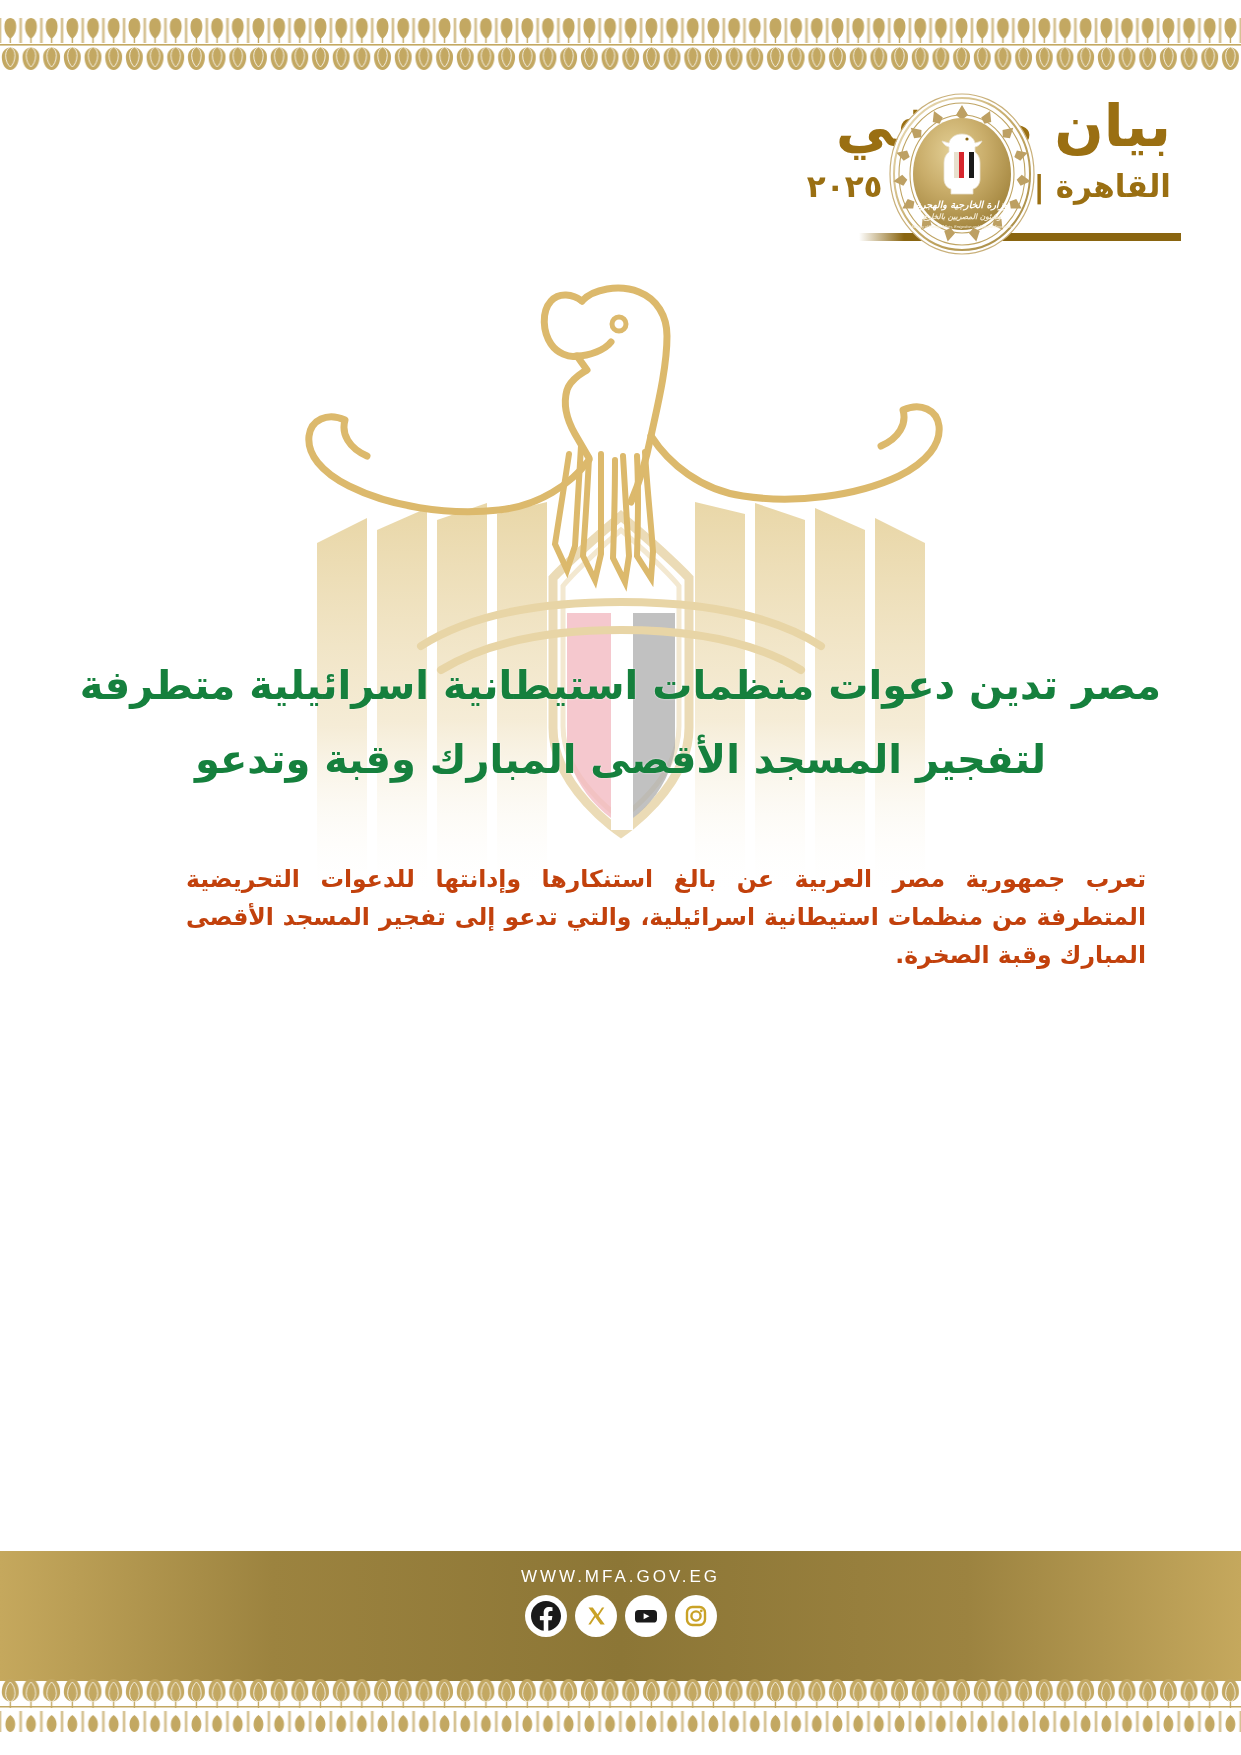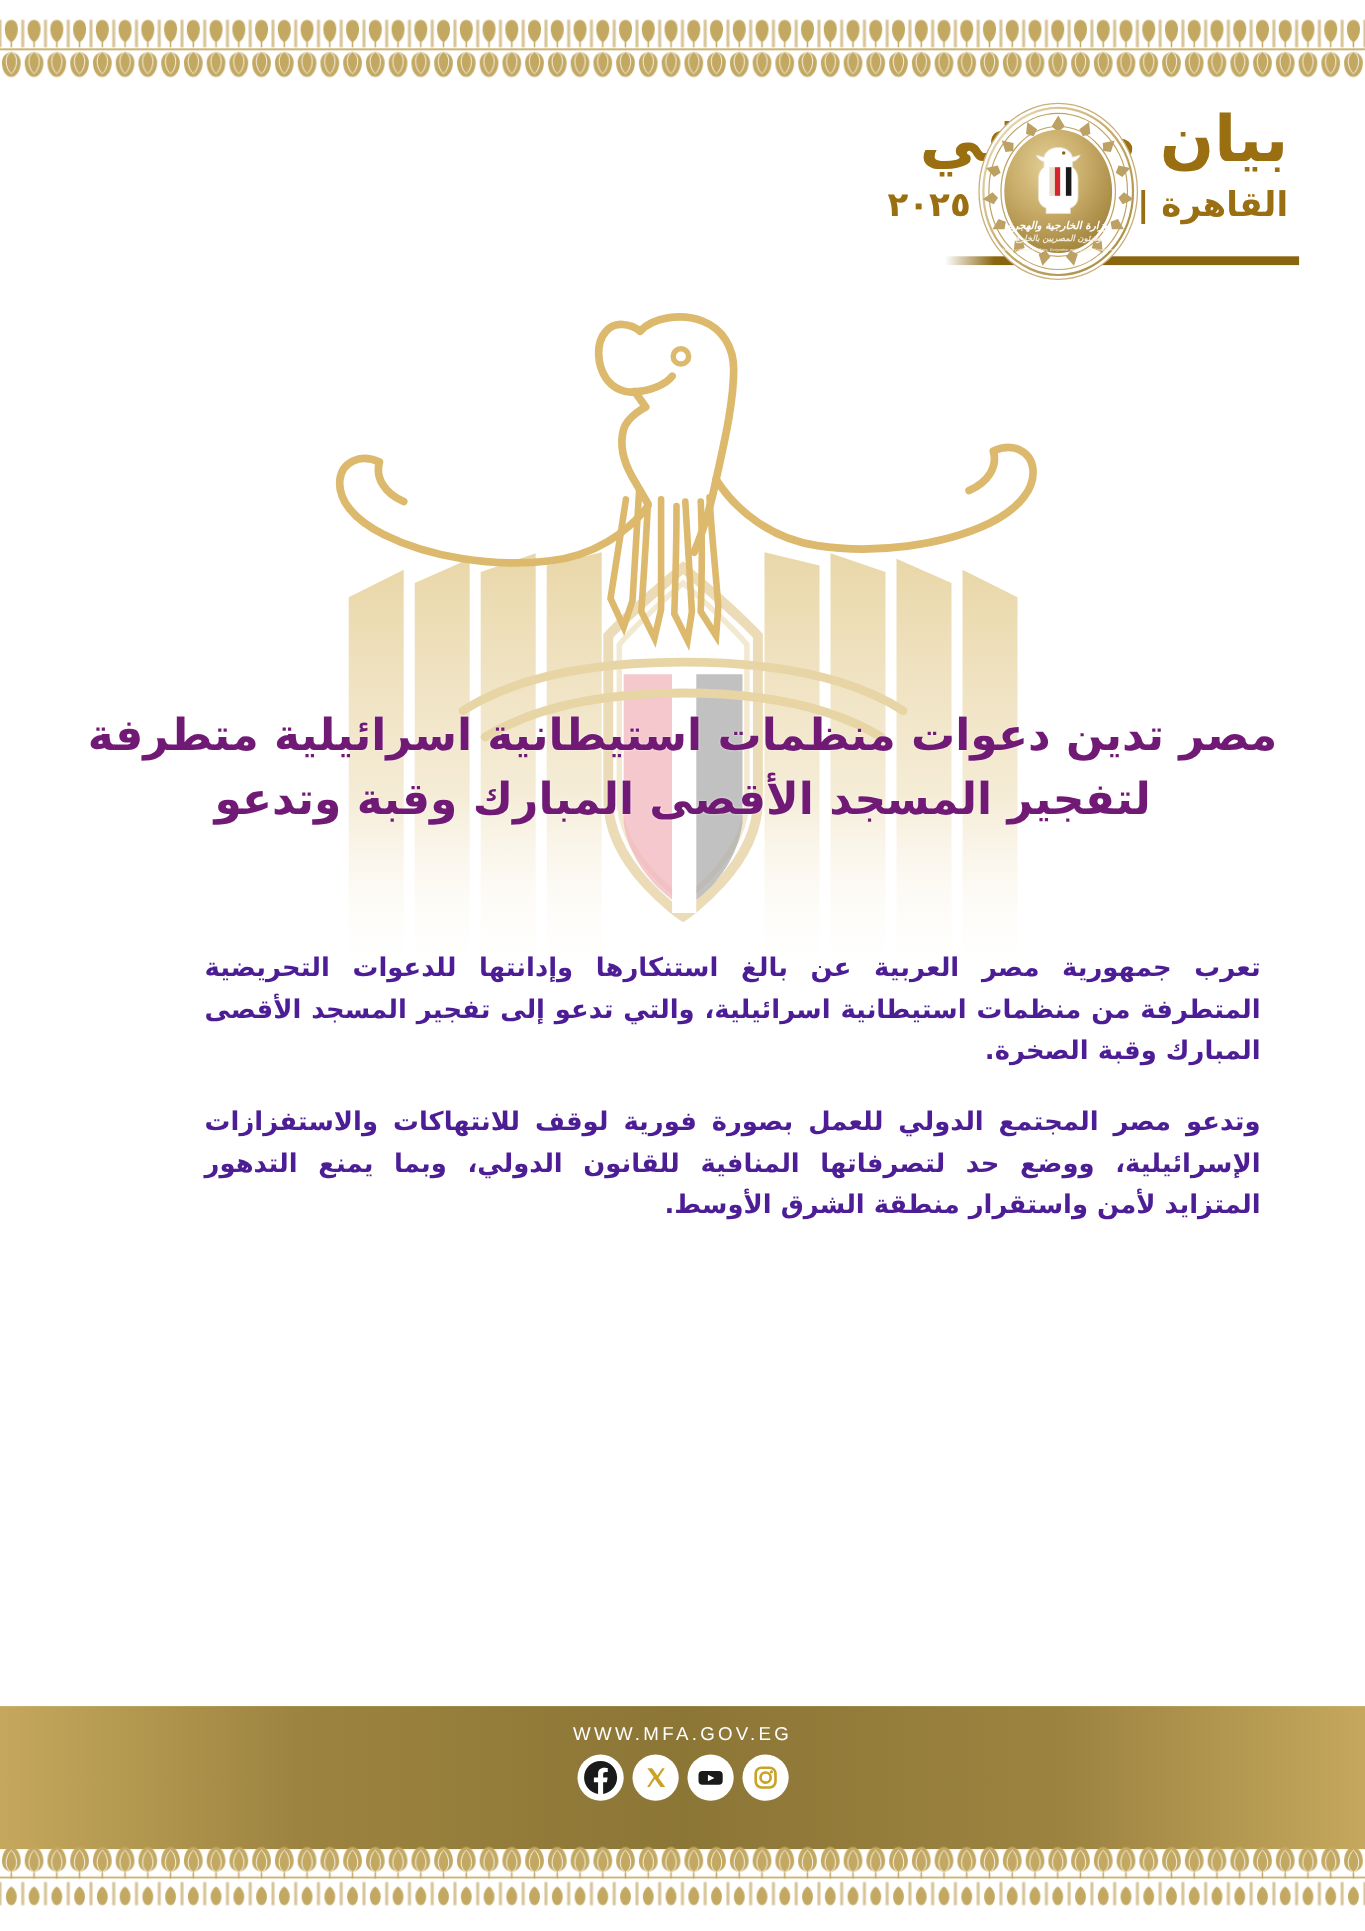--- a/index.html
+++ b/index.html
@@ -42,33 +42,33 @@
     top:258px;width:700px;height:700px;pointer-events:none;
   }
 
   
   .title-block{
     position:absolute;top:640px;left:0;width:1241px;
     text-align:center;direction:rtl;z-index:5;
   }
   .title-line{
     font-family:"DejaVu Sans",sans-serif;
-    font-size:40px;font-weight:700;color:#701a75;
-    line-height:1.45;margin:0;
+    font-size:40px;font-weight:700;color:#15803d;
+    line-height:1.45;margin:16px;
     text-shadow:0 0 2px rgba(255,255,255,.75);
   }
 
   
   .body-block{
     position:absolute;top:860px;right:95px;width:960px;
     direction:rtl;text-align:justify;z-index:5;
   }
   .para{
     font-family:"DejaVu Sans",sans-serif;
-    font-size:23.5px;font-weight:700;color:#4c1d95;
+    font-size:23.5px;font-weight:700;color:#c2410c;
     line-height:1.62;margin:0 0 26px 0;
     text-align:justify;text-justify:inter-word;
   }
   .para:last-child{margin-bottom:0;}
 
   
   .footer{
     position:absolute;left:0;bottom:74px;width:1241px;height:130px;
     background:linear-gradient(90deg,#c5a85d 0%,#9c833f 22%,#8c7636 50%,#9c8340 78%,#c5a85d 100%);
   }
@@ -251,21 +251,20 @@
     </svg>
   </div>
 
   <div class="title-block">
     <div class="title-line">مصر تدين دعوات منظمات استيطانية اسرائيلية متطرفة</div>
     <div class="title-line">لتفجير المسجد الأقصى المبارك وقبة وتدعو</div>
   </div>
 
   <div class="body-block">
     <p class="para">تعرب جمهورية مصر العربية عن بالغ استنكارها وإدانتها للدعوات التحريضية المتطرفة من منظمات استيطانية اسرائيلية، والتي تدعو إلى تفجير المسجد الأقصى المبارك وقبة الصخرة.</p>
-    <p class="para">وتدعو مصر المجتمع الدولي للعمل بصورة فورية لوقف للانتهاكات والاستفزازات الإسرائيلية، ووضع حد لتصرفاتها المنافية للقانون الدولي، وبما يمنع التدهور المتزايد لأمن واستقرار منطقة الشرق الأوسط.</p>
   </div>
 
   <div class="footer">
     <div class="footer-url">WWW.MFA.GOV.EG</div>
     <div class="social-row">
 
       <div class="social">
         <svg width="34" height="34" viewBox="0 0 34 34">
           <circle cx="17" cy="17" r="15" fill="#ffffff"></circle>
           <path d="M17 2 C8.7 2 2 8.7 2 17 C2 24.5 7.5 30.7 14.7 31.8 L14.7 21.3 L10.9 21.3 L10.9 17 L14.7 17 L14.7 13.7 C14.7 10 16.9 8 20.2 8 C21.8 8 23.5 8.3 23.5 8.3 L23.5 12 L21.6 12 C19.8 12 19.3 13.1 19.3 14.3 L19.3 17 L23.4 17 L22.7 21.3 L19.3 21.3 L19.3 31.8 C26.5 30.7 32 24.5 32 17 C32 8.7 25.3 2 17 2 Z" fill="#1a1a1a"></path>

